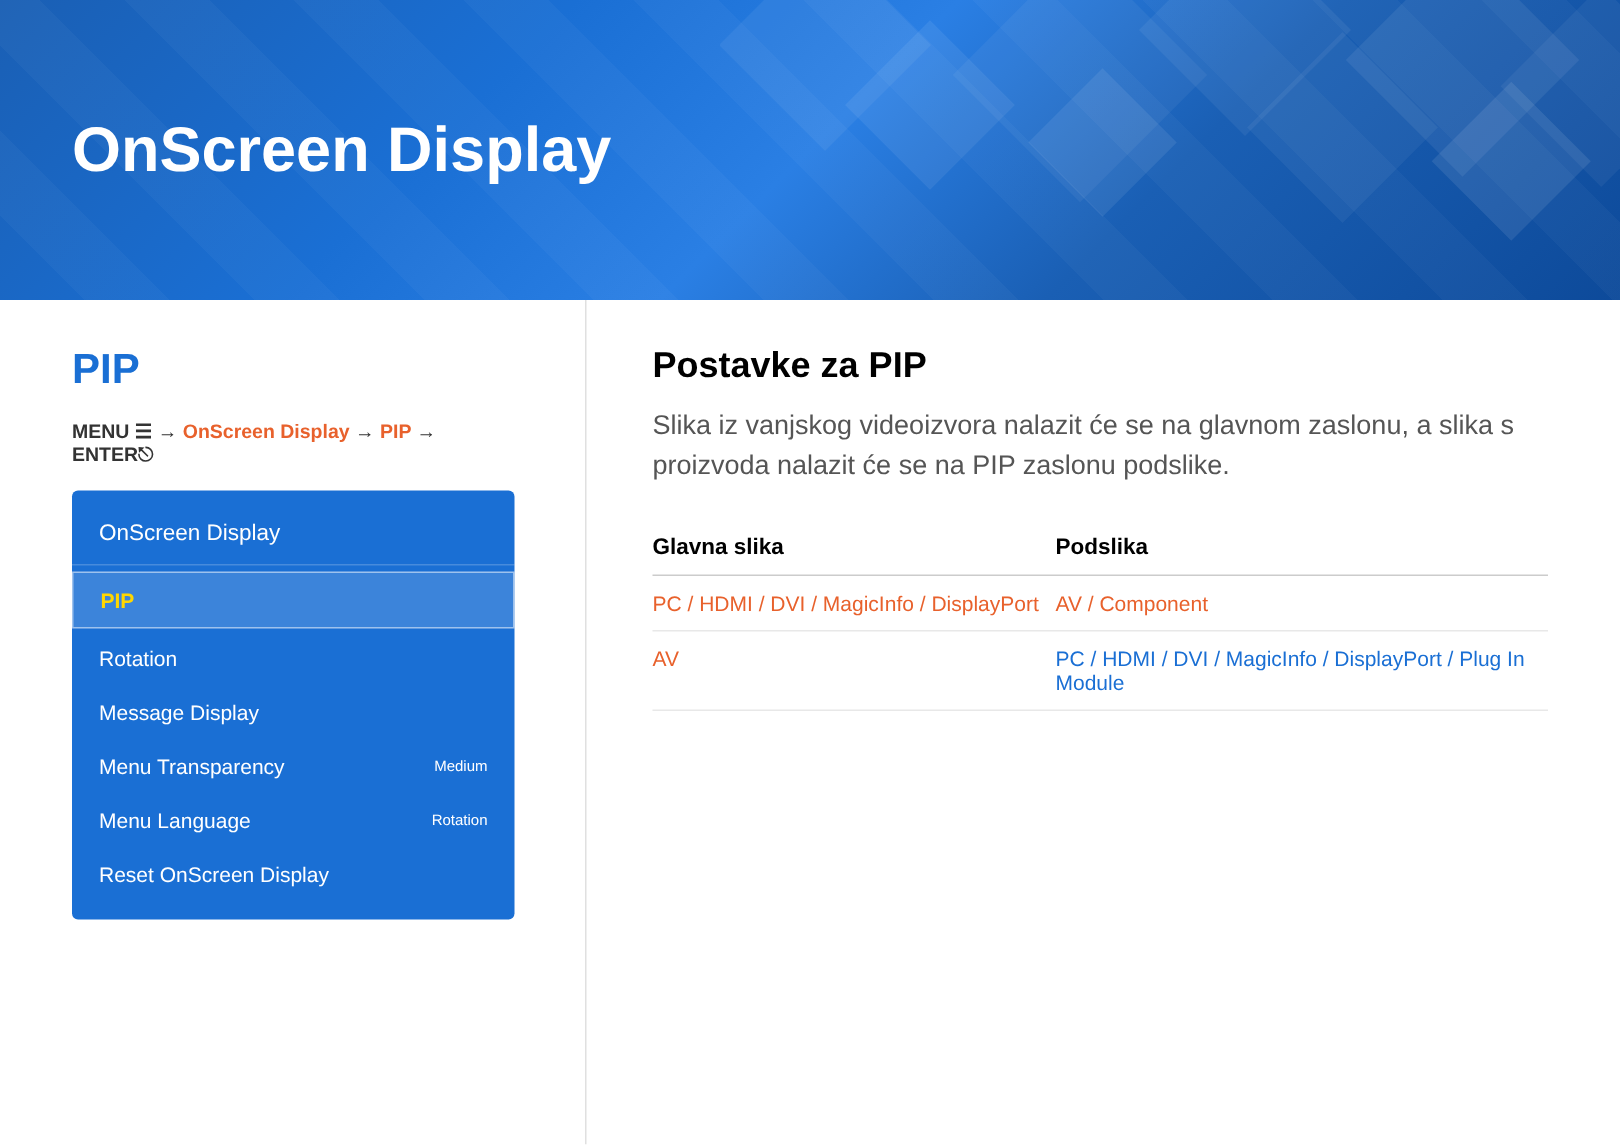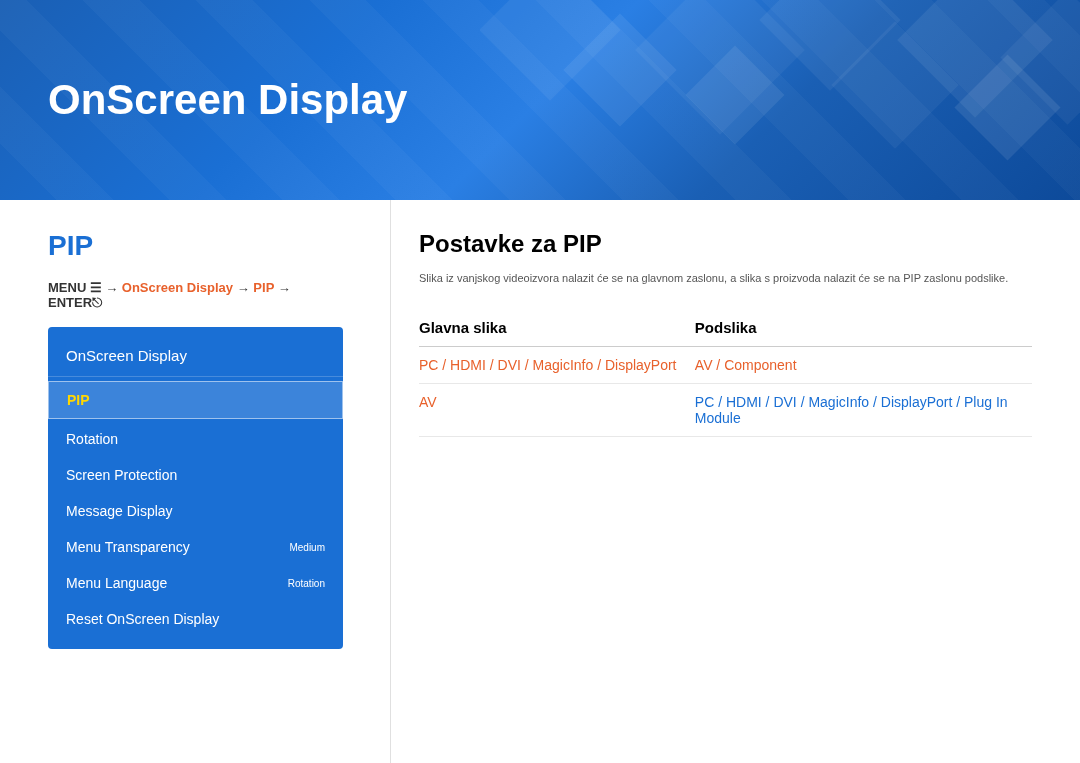--- a/index.html
+++ b/index.html
@@ -130,33 +130,33 @@
       font-weight: 600;
     }
     .item-value {
       color: #fff;
       font-size: 10px;
     }
 
     
     .right-panel {
       flex: 1;
-      padding: 30px 48px 30px 28px;
+      padding: 30px 48px 30px 44px;
       border-left: 1px solid #e0e0e0;
     }
 
     .pip-settings-title {
       font-size: 24px;
       font-weight: 700;
       color: #000;
       margin-bottom: 12px;
     }
 
     .pip-description {
-      font-size: 11px;
+      font-size: 18px;
       color: #555;
       margin-bottom: 24px;
       line-height: 1.5;
     }
 
     
     .pip-table {
       width: 100%;
       border-collapse: collapse;
     }
@@ -223,23 +223,20 @@
     <div class="osd-menu">
       <div class="osd-menu-header">OnScreen Display</div>
 
       <div class="osd-menu-item active">
         <span class="item-label">PIP</span>
       </div>
       <div class="osd-menu-item">
         <span class="item-label">Rotation</span>
       </div>
       <div class="osd-menu-item">
-        <span class="item-label">Screen Protection</span>
-      </div>
-      <div class="osd-menu-item">
         <span class="item-label">Message Display</span>
       </div>
       <div class="osd-menu-item">
         <span class="item-label">Menu Transparency</span>
         <span class="item-value">Medium</span>
       </div>
       <div class="osd-menu-item">
         <span class="item-label">Menu Language</span>
         <span class="item-value">Rotation</span>
       </div>

